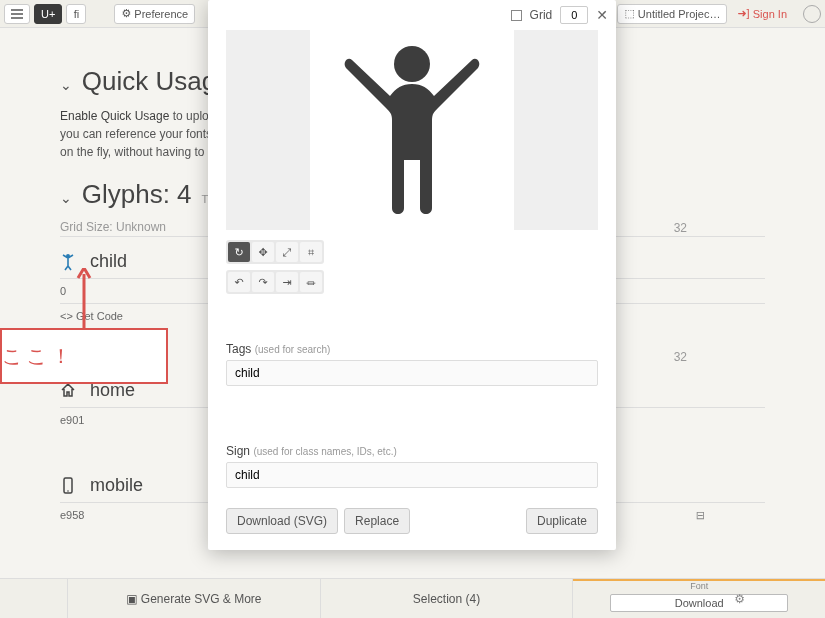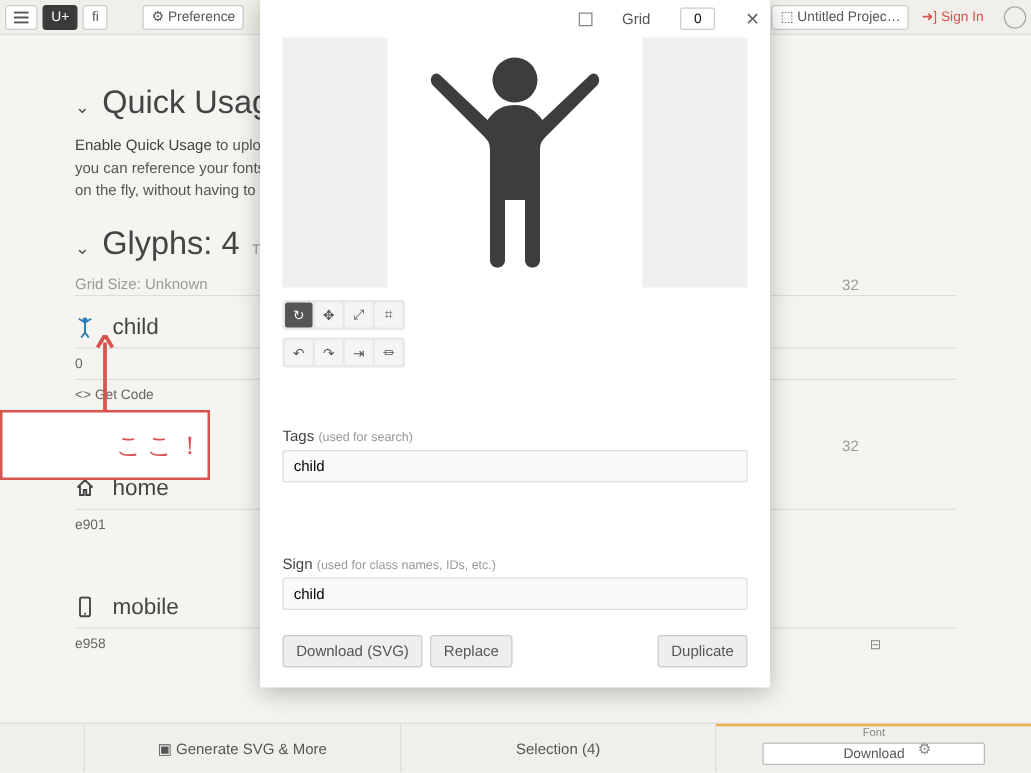--- a/index.html
+++ b/index.html
@@ -20,25 +20,25 @@
 .gridsize { font-size: 12px; color: #999; margin-top: 6px; }
 .glyph-row { display: flex; align-items: center; gap: 14px; margin: 14px 0 6px; }
 .glyph-row .icn { width: 16px; height: 18px; display: inline-block; }
 .glyph-row .name { font-size: 18px; color: #444; font-weight: 300; }
 .count { position: absolute; right: 78px; color: #999; font-size: 12px; }
 .hr { border-top: 1px solid #ddd; margin: 2px 0; }
 .code-row { display: flex; font-size: 11px; color: #666; padding: 4px 0; }
 .code-row .code { width: 240px; }
 .code-row .evt { margin-left: auto; margin-right: 60px; color: #888; }
 .gc { font-size: 11px; color: #666; padding: 4px 0; }
-.overlay { position: absolute; left: 0; top: 328px; width: 168px; height: 56px; background: #fff; border: 2px solid #d9534f; display: flex; align-items: center; justify-content: flex-end; }
+.overlay { position: absolute; left: 0; top: 328px; width: 168px; height: 56px; background: #fff; border: 2px solid #d9534f; display: flex; align-items: center; justify-content: flex-start; }
 .overlay-text { color: #d9534f; font-size: 20px; letter-spacing: 4px; }
 .arrow { position: absolute; left: 76px; top: 268px; color: #d9534f; }
 .modal { position: absolute; left: 208px; top: 0; width: 408px; background: #fff; box-shadow: 0 4px 20px rgba(0,0,0,0.25); border-radius: 2px; }
-.modal-head { display: flex; justify-content: flex-end; align-items: center; gap: 24px; padding: 6px 8px; font-size: 12px; color: #555; }
+.modal-head { display: flex; justify-content: flex-end; align-items: center; gap: 8px; padding: 6px 8px; font-size: 12px; color: #555; }
 .grid-chk { width: 11px; height: 11px; border: 1px solid #888; display: inline-block; }
 .grid-val { width: 28px; height: 18px; border: 1px solid #ccc; border-radius: 2px; text-align: center; font-size: 11px; }
 .modal-close { cursor: pointer; font-size: 14px; color: #666; }
 .preview { margin: 0 18px 10px; height: 200px; display: flex; gap: 10px; }
 .preview .side { flex: 1; background: #efefef; }
 .preview .main { flex: 2.2; display: flex; align-items: center; justify-content: center; }
 .toolbar { margin: 6px 18px; display: flex; gap: 6px; }
 .tool-group { display: flex; gap: 2px; background: #e8e8e8; border-radius: 3px; padding: 2px; }
 .tool { width: 22px; height: 20px; background: #f5f5f5; display: inline-flex; align-items: center; justify-content: center; font-size: 11px; color: #555; border-radius: 2px; cursor: pointer; }
 .tool.active { background: #555; color: #fff; }

